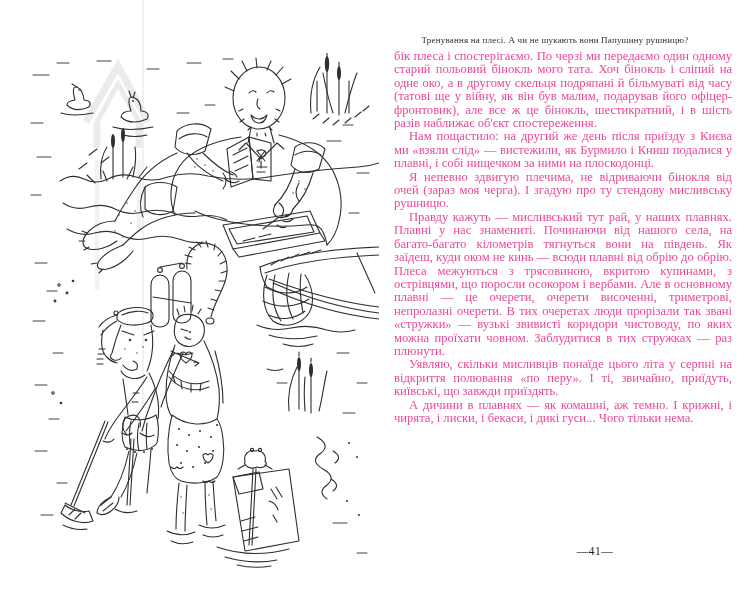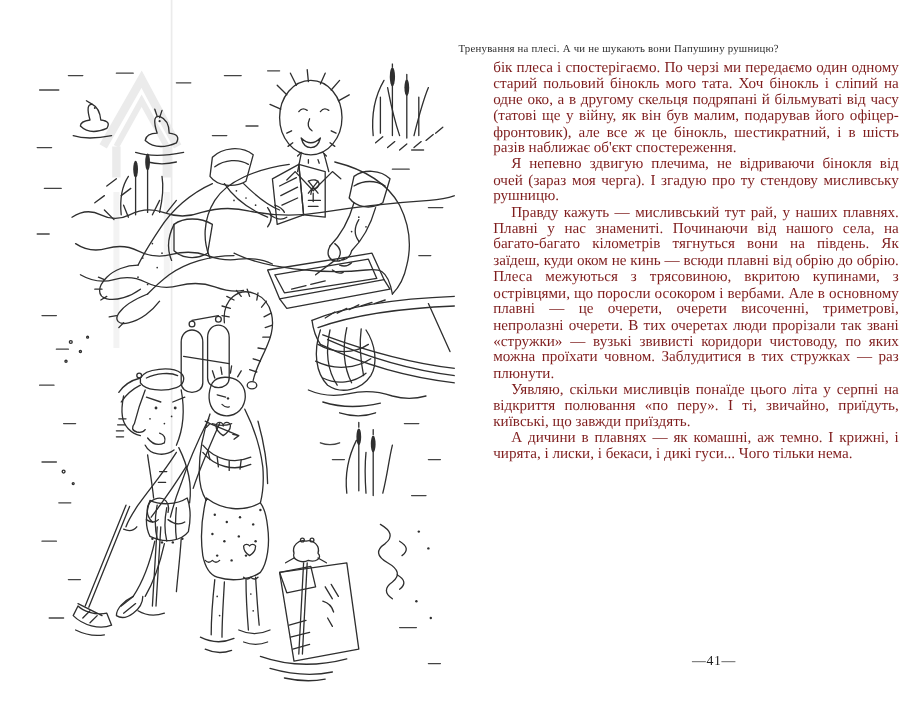--- a/index.html
+++ b/index.html
@@ -8,26 +8,26 @@
     background:#ffffff;
     font-family:"Liberation Serif", serif;
   }
   .spread{position:absolute;inset:0;}
   .left-page{position:absolute;left:0;top:0;width:380px;height:595px;}
   .right-page{position:absolute;left:380px;top:0;width:374px;height:595px;}
   .watermark-svg{position:absolute;left:0;top:0;width:380px;height:595px;}
   .illus{position:absolute;left:27px;top:53px;width:352px;height:538px;}
   .running-head{
     position:absolute;top:35px;left:2px;width:346px;
-    font-size:9px;letter-spacing:.2px;color:#2e2e2e;
+    text-align:center;font-size:9px;letter-spacing:.2px;color:#2e2e2e;
     white-space:nowrap;
   }
   .text-column{
-    position:absolute;top:50px;left:31px;width:338px;
-    font-size:12.6px;line-height:13.4px;color:#7f1d1d;
+    position:absolute;top:50px;left:14px;width:338px;
+    font-size:12.6px;line-height:13.4px;color:#ec4899;
     text-align:justify;
   }
   .text-column p{margin:0;text-indent:15px;}
   .text-column p.no-indent{text-indent:0;}
   .page-number{
     position:absolute;top:545px;left:46px;width:338px;
     text-align:center;font-size:11.5px;color:#1e1e1e;letter-spacing:.5px;
   }
   svg *{vector-effect:non-scaling-stroke;}
 </style>
@@ -316,20 +316,21 @@
       </g>
     </svg>
   </div>
 
   <div class="right-page">
 
     <div class="running-head">Тренування на плесі. А чи не шукають вони Папушину рушницю?</div>
 
     <div class="text-column">
       <p class="no-indent">бік плеса і спостерігаємо. По черзі ми передаємо один одному старий польовий бінокль мого тата. Хоч бінокль і сліпий на одне око, а в другому скельця подряпані й більмуваті від часу (татові ще у війну, як він був малим, подарував його офіцер-фронтовик), але все ж це бінокль, шестикратний, і в шість разів наближає об'єкт спостереження.</p>
+      <p>Нам пощастило: на другий же день після приїзду з Києва ми «взяли слід» — вистежили, як Бурмило і Книш подалися у плавні, і собі нищечком за ними на плоскодонці.</p>
       <p>Я непевно здвигую плечима, не відриваючи бінокля від очей (зараз моя черга). І згадую про ту стендову мисливську рушницю.</p>
       <p>Правду кажуть — мисливський тут рай, у наших плавнях. Плавні у нас знамениті. Починаючи від нашого села, на багато-багато кілометрів тягнуться вони на південь. Як заїдеш, куди оком не кинь — всюди плавні від обрію до обрію. Плеса межуються з трясовиною, вкритою купинами, з острівцями, що поросли осокором і вербами. Але в основному плавні — це очерети, очерети височенні, триметрові, непролазні очерети. В тих очеретах люди прорізали так звані «стружки» — вузькі звивисті коридори чистоводу, по яких можна проїхати човном. Заблудитися в тих стружках — раз плюнути.</p>
       <p>Уявляю, скільки мисливців понаїде цього літа у серпні на відкриття полювання «по перу». І ті, звичайно, приїдуть, київські, що завжди приїздять.</p>
       <p>А дичини в плавнях — як комашні, аж темно. І крижні, і чирята, і лиски, і бекаси, і дикі гуси... Чого тільки нема.</p>
     </div>
 
     <div class="page-number">—41—</div>
   </div>
 </div>
 

